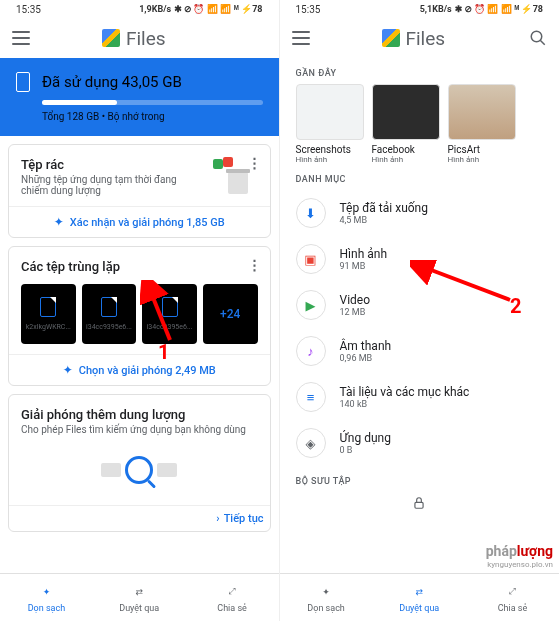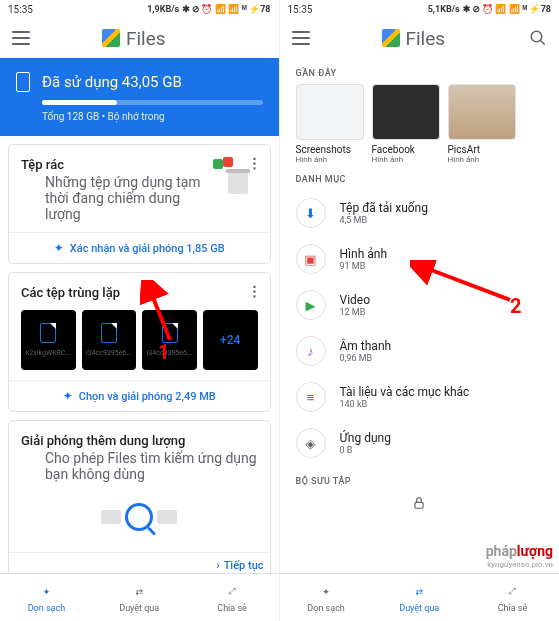--- a/index.html
+++ b/index.html
@@ -1,42 +1,42 @@
 <!DOCTYPE html>
 <html><head>
 <meta charset="utf-8">
 <style>
 * { margin: 0; padding: 0; box-sizing: border-box; font-family: Roboto, Arial, sans-serif; }
 body { background: #fff; width: 559px; height: 621px; overflow: hidden; position: relative; }
 .container { display: flex; width: 559px; height: 621px; }
 .screen { width: 279.5px; height: 621px; border-right: 1px solid #eee; position: relative; overflow: hidden; }
 .screen:last-child { border-right: none; }
 
-.status-bar { display: flex; justify-content: space-between; align-items: center; padding: 3px 8px; font-size: 10px; color: #333; height: 18px; }
+.status-bar { display: flex; justify-content: space-between; align-items: center; padding: 3px 16px; font-size: 10px; color: #333; height: 18px; }
 .status-right { display: flex; gap: 3px; align-items: center; font-size: 9px; font-weight: bold; }
 
 .app-bar { display: flex; align-items: center; padding: 8px 12px; gap: 12px; height: 40px; }
 .hamburger { width: 18px; height: 14px; display: flex; flex-direction: column; justify-content: space-between; }
 .hamburger span { height: 2px; background: #5f6368; border-radius: 1px; }
 .app-logo { display: flex; align-items: center; gap: 6px; margin-left: 60px; }
 .logo-icon { width: 18px; height: 18px; background: linear-gradient(135deg, #4285f4 40%, #fbbc04 40%, #fbbc04 60%, #34a853 60%); border-radius: 2px; }
 .app-title { font-size: 19px; color: #5f6368; font-weight: 400; }
 .search-icon { margin-left: auto; width: 18px; height: 18px; }
 
-.storage-card { background: #1a73e8; color: #fef9c3; padding: 14px 16px; margin: 0; }
+.storage-card { background: #1a73e8; color: #000000; padding: 14px 16px; margin: 0; }
 .storage-row { display: flex; align-items: center; gap: 12px; }
 .phone-icon { width: 14px; height: 20px; border: 1.5px solid #fff; border-radius: 2px; }
 .storage-title { font-size: 15px; font-weight: 400; }
 .storage-bar { height: 5px; background: rgba(255,255,255,0.3); border-radius: 3px; margin: 8px 0 6px 26px; position: relative; }
 .storage-fill { height: 100%; width: 34%; background: #fff; border-radius: 3px; }
 .storage-sub { font-size: 10px; opacity: 0.9; margin-left: 26px; }
 
 .card { background: #fff; border: 1px solid #e0e0e0; border-radius: 6px; margin: 8px; padding: 12px; position: relative; }
 .card-title { font-size: 13px; font-weight: 500; color: #202124; }
-.card-sub { font-size: 14px; color: #5f6368; margin-top: 2px; margin-left: 24px; }
+.card-sub { font-size: 10px; color: #5f6368; margin-top: 2px; }
 .card-more { position: absolute; right: 8px; top: 10px; color: #5f6368; font-size: 14px; font-weight: bold; }
 .card-btn { display: flex; align-items: center; justify-content: center; gap: 6px; color: #1a73e8; font-size: 11px; font-weight: 500; padding: 8px; border-top: 1px solid #eee; margin: 10px -12px -12px; }
 .sparkle { color: #1a73e8; font-size: 12px; }
 .trash-img { position: absolute; right: 12px; top: 12px; width: 50px; height: 40px; }
 
 .dup-row { display: flex; gap: 6px; margin: 10px 0; }
 .dup-item { flex: 1; background: #000000; border-radius: 4px; height: 60px; display: flex; flex-direction: column; align-items: center; justify-content: center; font-size: 7px; color: #5f6368; }
 .file-icon { width: 16px; height: 20px; border: 1.5px solid #1a73e8; border-radius: 2px; margin-bottom: 6px; position: relative; }
 .file-icon::after { content: ''; position: absolute; right: -1px; top: -1px; border: 3px solid transparent; border-top-color: #fff; border-right-color: #fff; }
 .dup-more { color: #1a73e8; font-size: 12px; font-weight: 500; }

